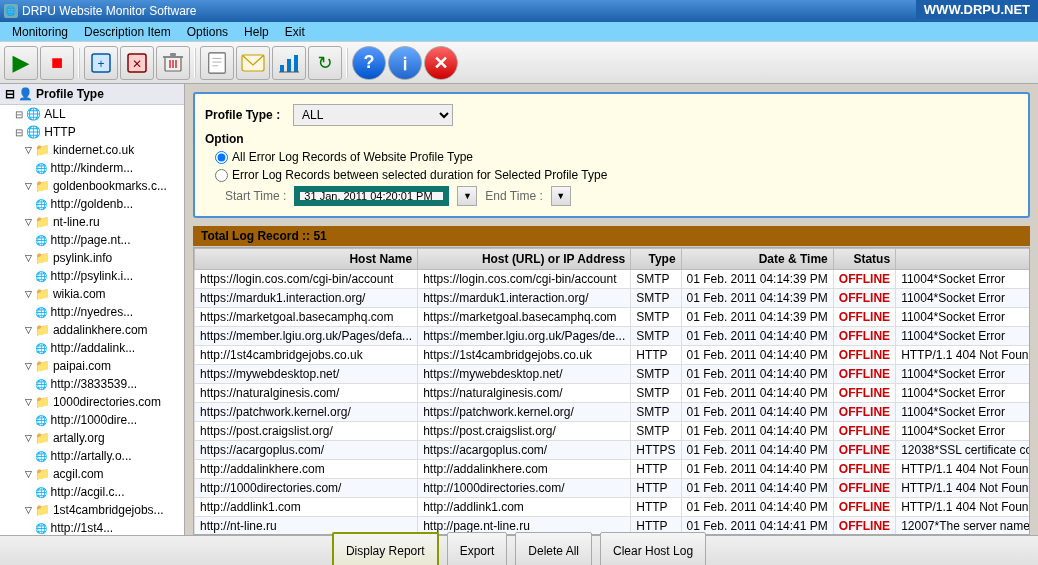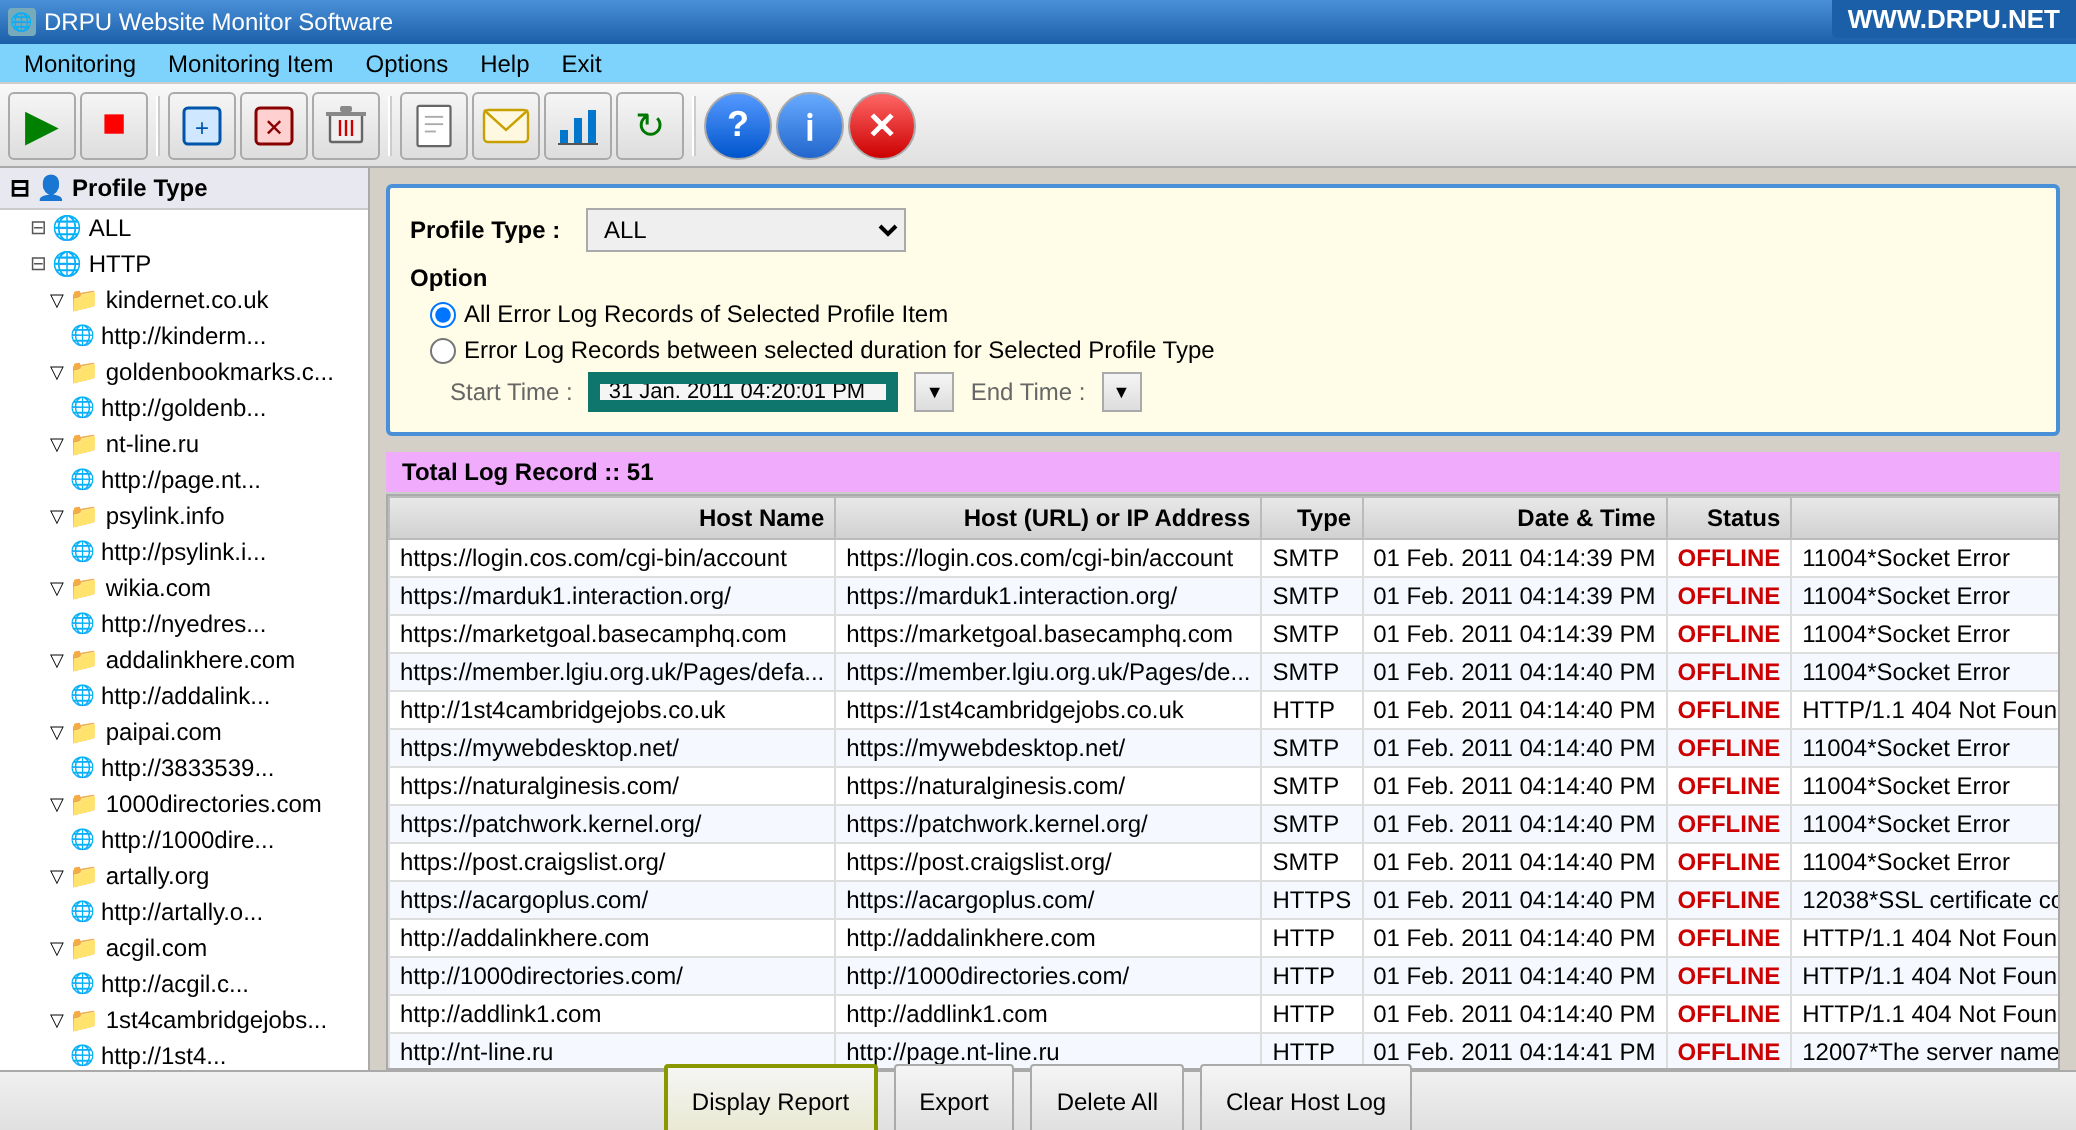--- a/index.html
+++ b/index.html
@@ -48,21 +48,21 @@
     .option-label { font-weight: bold; margin-bottom: 4px; }
     .radio-group { display: flex; flex-direction: column; gap: 4px; margin-left: 10px; }
     .radio-row { display: flex; align-items: center; gap: 4px; }
     .time-row { display: flex; align-items: center; gap: 8px; margin-top: 4px; margin-left: 20px; }
     .time-label { color: #666; }
     .time-input { width: 155px; height: 20px; border: 6px solid #0f766e; padding: 1px 4px; font-size: 11px; background: #f5f5f5; }
     .time-btn { width: 20px; height: 20px; background: linear-gradient(to bottom, #f5f5f5, #ddd); border: 1px solid #aaa; font-size: 9px; cursor: pointer; display: flex; align-items: center; justify-content: center; }
 
     
     .table-area { flex: 1; overflow: auto; margin: 0 8px; border: 1px solid #aaa; background: white; }
-    .total-record { background: #f0abfc; padding: 3px 8px; font-weight: bold; font-size: 12px; border-bottom: 1px solid #ccc; margin: 0 8px; }
+    .total-record { background: #a16207; padding: 3px 8px; font-weight: bold; font-size: 12px; border-bottom: 1px solid #ccc; margin: 0 8px; }
 
     table { width: 100%; border-collapse: collapse; font-size: 11px; }
     thead tr { background: linear-gradient(to bottom, #e8e8e8, #d0d0d0); }
     th { border: 1px solid #bbb; padding: 3px 5px; text-align: right; font-weight: bold; white-space: nowrap; cursor: pointer; }
     td { border: 1px solid #ddd; padding: 2px 5px; white-space: nowrap; overflow: hidden; }
     tr:nth-child(even) { background: #f5f9ff; }
     .status-offline { color: #cc0000; font-weight: bold; }
 
     
     .table-area::-webkit-scrollbar { width: 14px; height: 14px; }
@@ -92,21 +92,21 @@
     </div>
     <div class="title-bar-buttons">
       <div class="title-btn">_</div>
       <div class="title-btn">□</div>
       <div class="title-btn close">✕</div>
     </div>
   </div>
 
   <div class="menu-bar">
     <span class="menu-item">Monitoring</span>
-    <span class="menu-item">Monitoring Item</span>
+    <span class="menu-item">Description Item</span>
     <span class="menu-item">Options</span>
     <span class="menu-item">Help</span>
     <span class="menu-item">Exit</span>
   </div>
 
   <div class="toolbar">
     <div class="tb-btn" style="color:green; font-size:22px;">▶</div>
     <div class="tb-btn" style="color:red; font-size:20px;">■</div>
     <div class="tb-separator"></div>
     <div class="tb-btn" style="font-size:14px; color:#0055aa;">
@@ -301,21 +301,21 @@
             <option>ALL</option>
             <option>HTTP</option>
             <option>HTTPS</option>
             <option>SMTP</option>
           </select>
         </div>
         <div class="option-label">Option</div>
         <div class="radio-group">
           <div class="radio-row">
             <input type="radio" name="logOption" id="radio1" checked="" style="">
-            <label for="radio1">All Error Log Records of Selected Profile Item</label>
+            <label for="radio1">All Error Log Records of Website Profile Type</label>
           </div>
           <div class="radio-row">
             <input type="radio" name="logOption" id="radio2" style="">
             <label for="radio2">Error Log Records between selected duration for Selected Profile Type</label>
           </div>
         </div>
         <div class="time-row">
           <span class="time-label">Start Time :</span>
           <input class="time-input" type="text" value="31 Jan. 2011 04:20:01 PM" style="">
           <div class="time-btn">▼</div>

